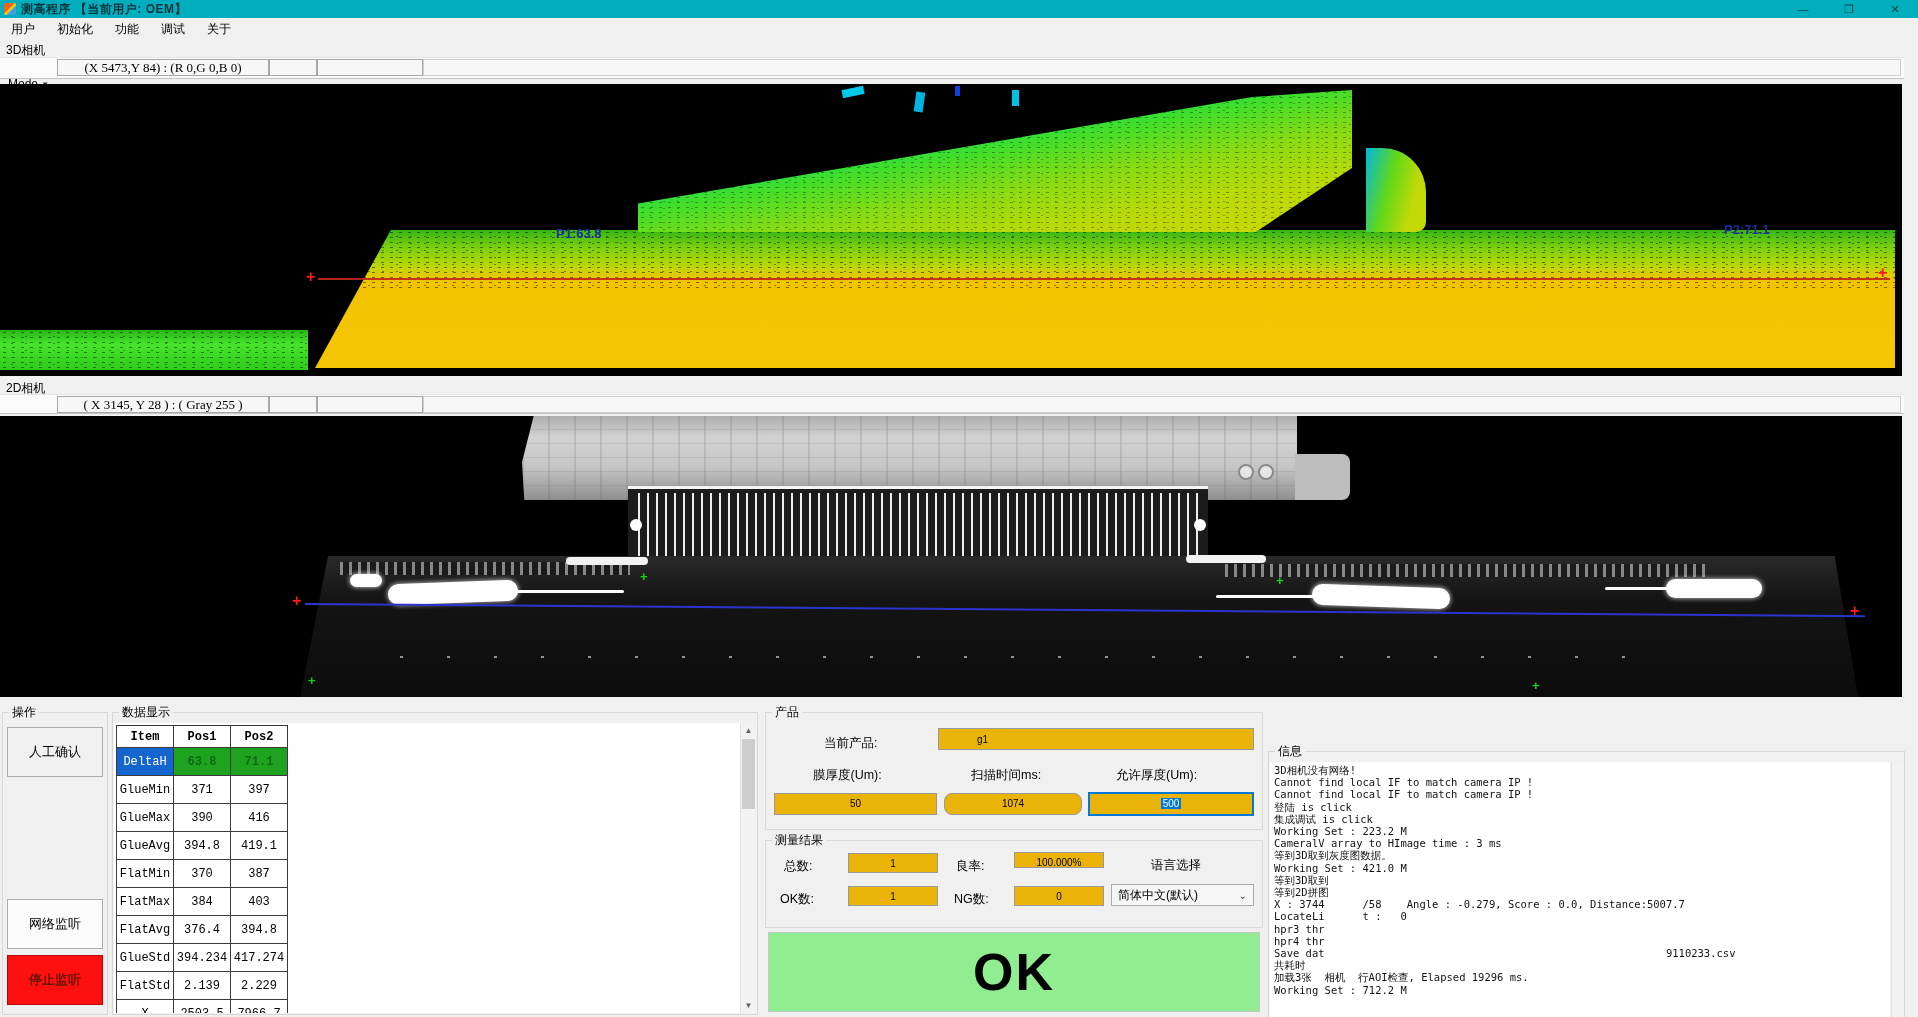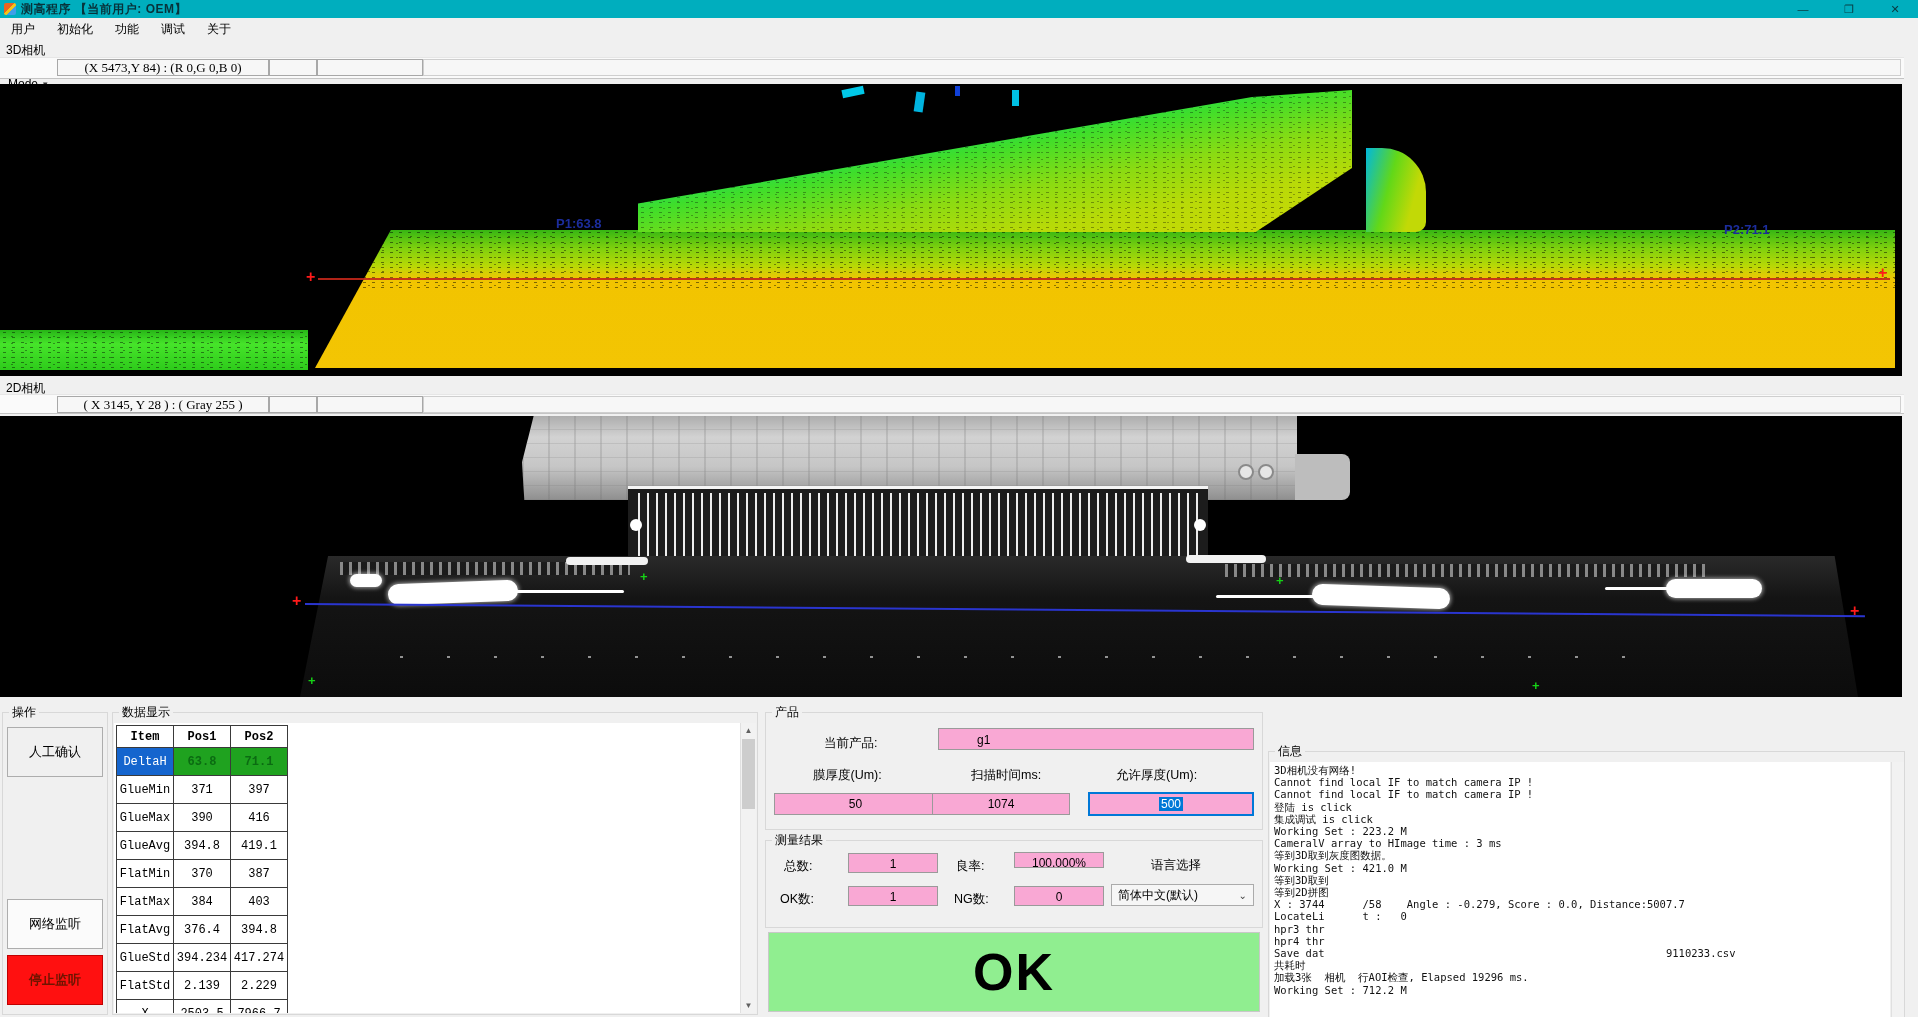--- a/index.html
+++ b/index.html
@@ -89,22 +89,22 @@
   table.meas th,table.meas td{border:1px solid #3a3a3a;text-align:center;padding:0;}
   table.meas th{width:56px;height:21px;font-weight:bold;}
   table.meas td{height:27px;}
   .cell-delta-label{background:#1565CE;color:#fff;}
   .cell-delta-val{background:#1FA21F;color:#0b6b12;font-weight:bold;}
   .vscroll{position:absolute;width:16px;background:#F2F2F2;border-left:1px solid #E0E0E0;box-sizing:border-box;}
   .sb-arrow{position:absolute;left:0;width:100%;height:15px;font-size:8px;color:#606060;
             text-align:center;line-height:15px;background:#F2F2F2;}
   .sb-thumb{position:absolute;left:1px;right:1px;background:#CDCDCD;}
   .fld-label{position:absolute;font-size:12.5px;white-space:nowrap;}
-  .textbox{position:absolute;background:#f9a8d4;border:1px solid #9a9a9a;box-sizing:border-box;
-           font-size:12px;line-height:20px;text-align:center;}
+  .textbox{position:absolute;background:#eab308;border:1px solid #9a9a9a;box-sizing:border-box;
+           font-size:10px;line-height:20px;text-align:center;}
   .textbox-focus{border:2px solid #0078D7;}
   .sel-text{background:#0078D7;color:#fff;padding:0 2px;}
   .dropdown{position:absolute;background:#F6F6F6;border:1px solid #ABABAB;box-sizing:border-box;
             font-size:12px;display:flex;align-items:center;justify-content:space-between;padding:0 6px;}
   .dd-chev{font-size:10px;color:#444;}
   .ok-banner{position:absolute;left:768px;top:932px;width:492px;height:80px;background:#90EE90;
              border:1px solid #C8C8C8;box-sizing:border-box;text-align:center;line-height:78px;
              font-size:52px;font-weight:bold;letter-spacing:2px;}
   .log{position:absolute;left:1px;top:10px;right:14px;bottom:1px;background:#fff;overflow:hidden;
        font-family:"DejaVu Sans Mono",monospace;font-size:10.5px;line-height:12.2px;
@@ -155,21 +155,21 @@
     </div>
     <div class="fpc">
       <div class="noise fpc-noise"></div>
     </div>
     <div class="hook"></div>
     <div class="speck" style="left:842px;top:4px;width:22px;height:8px;background:#00c8e8;transform:rotate(-12deg);"></div>
     <div class="speck" style="left:915px;top:8px;width:9px;height:20px;background:#00b4e0;transform:rotate(8deg);"></div>
     <div class="speck" style="left:1012px;top:6px;width:7px;height:16px;background:#00c0e4;"></div>
     <div class="speck" style="left:955px;top:2px;width:5px;height:10px;background:#1040d8;"></div>
     <div class="redline3d"></div>
-    <div class="pt-label" style="left:556px;top:132px;">P1:63.8</div>
+    <div class="pt-label" style="left:556px;top:142px;">P1:63.8</div>
     <div class="pt-label" style="left:1724px;top:138px;">P2:71.1</div>
     <div class="cross" style="left:306px;top:188px;">+</div>
     <div class="cross" style="left:1878px;top:184px;">+</div>
   </div>
 
   <div class="section-label" style="left:6px;top:380px;">2D相机</div>
   <div class="toolbar" style="top:394px;height:20px;">
     <div class="mode-btn">
       <span>Mode</span>
       <span class="mode-arr">▾</span>
@@ -295,21 +295,21 @@
   </div>
 
   <div class="group" style="left:765px;top:712px;width:498px;height:118px;">
     <div class="group-label">产品</div>
     <div class="fld-label" style="left:58px;top:22px;">当前产品:</div>
     <div class="textbox" style="left:172px;top:15px;width:316px;height:22px;text-align:left;padding-left:38px;line-height:22px;">g1</div>
     <div class="fld-label" style="left:47px;top:54px;">膜厚度(Um):</div>
     <div class="fld-label" style="left:205px;top:54px;">扫描时间ms:</div>
     <div class="fld-label" style="left:350px;top:54px;">允许厚度(Um):</div>
     <div class="textbox" style="left:8px;top:80px;width:163px;height:22px;">50</div>
-    <div class="textbox" style="left:166px;top:80px;width:138px;height:22px;">1074</div>
+    <div class="textbox" style="left:178px;top:80px;width:138px;height:22px;border-radius:8px;">1074</div>
     <div class="textbox textbox-focus" style="left:322px;top:79px;width:166px;height:24px;line-height:20px;"><span class="sel-text">500</span></div>
   </div>
 
   <div class="group" style="left:765px;top:840px;width:498px;height:88px;">
     <div class="group-label">测量结果</div>
     <div class="fld-label" style="left:18px;top:17px;">总数:</div>
     <div class="textbox" style="left:82px;top:12px;width:90px;height:20px;">1</div>
     <div class="fld-label" style="left:190px;top:17px;">良率:</div>
     <div class="textbox" style="left:248px;top:11px;width:90px;height:16px;">100.000%</div>
     <div class="fld-label" style="left:385px;top:16px;">语言选择</div>

